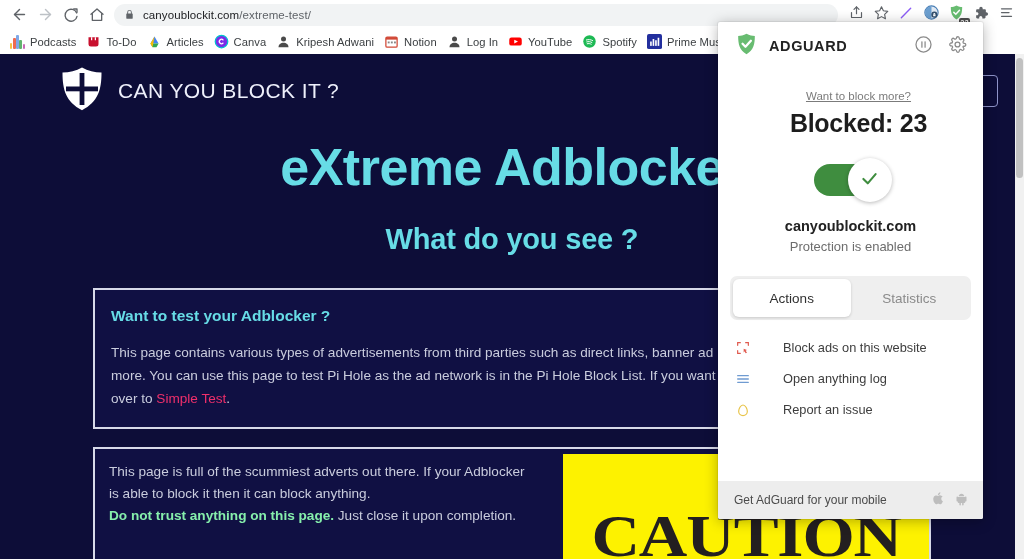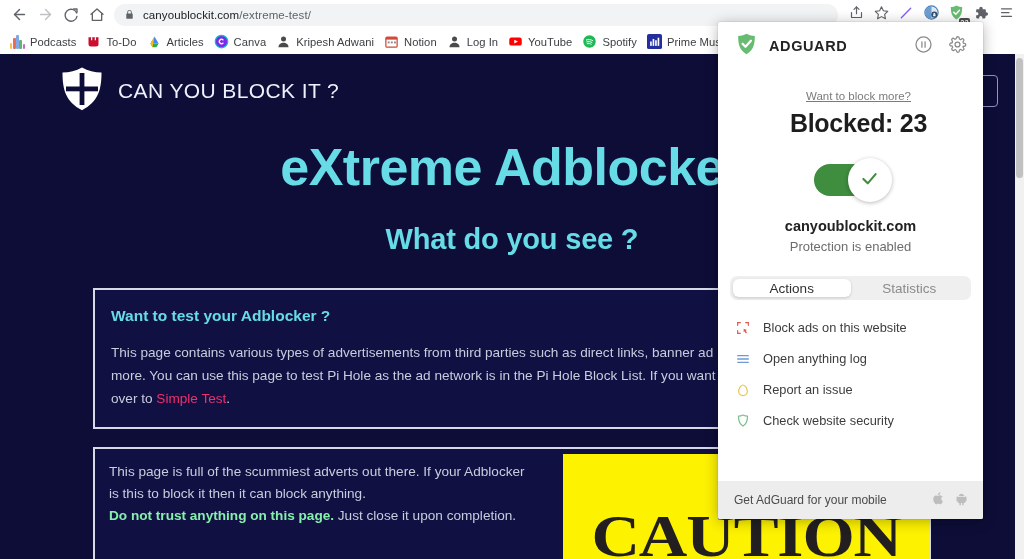--- a/index.html
+++ b/index.html
@@ -149,34 +149,34 @@
     position: absolute; right: -4px; top: -6px; width: 44px; height: 44px;
     background: #fff; border-radius: 50%;
     box-shadow: 0 1px 4px rgba(0,0,0,.28);
     display: flex; align-items: center; justify-content: center;
   }
   .site-name { text-align: center; font-size: 14.5px; font-weight: 700; color: #222; margin-top: 22px; }
   .site-status { text-align: center; font-size: 13px; color: #6d6d6d; margin-top: 5px; }
 
   .segmented {
     margin: 22px 12px 0 12px; background: #efefef; border-radius: 7px;
-    display: flex; padding: 3px; height: 24px;
+    display: flex; padding: 3px; height: 44px;
   }
   .seg {
     flex: 1; display: flex; align-items: center; justify-content: center;
     font-size: 13.5px; color: #8a8a8a; border-radius: 6px;
   }
   .seg.active {
     background: #ffffff; color: #303030;
     box-shadow: 0 1px 3px rgba(0,0,0,.16);
   }
 
   .actions { margin-top: 12px; flex: 1; }
   .action-row {
-    display: flex; align-items: center; height: 31px; padding: 0 16px; gap: 12px;
+    display: flex; align-items: center; height: 31px; padding: 0 16px; gap: 32px;
   }
   .action-row .ai { width: 17px; height: 17px; display: flex; align-items: center; justify-content: center; flex: none; }
   .action-row .al { font-size: 12.8px; color: #3d3d3d; }
 
   .pop-foot {
     background: #ededed; height: 38px; display: flex; align-items: center;
     padding: 0 14px 0 16px; gap: 8px;
   }
   .pop-foot .fl { flex: 1; font-size: 12px; color: #4b4b4b; }
 
@@ -450,21 +450,21 @@
     </div>
 
     <div class="panel">
       <h3>Want to test your Adblocker ?</h3>
       <p><span>This page contains various types of advertisements from third parties such as direct links, banner ad</span><br><span>more. You can use this page to test Pi Hole as the ad network is in the Pi Hole Block List. If you want</span><br><span>over to </span><a href="#">Simple Test</a><span>.</span></p>
     </div>
 
     <div class="lower">
       <div class="lower-text">
         <p>This page is full of the scummiest adverts out there. If your Adblocker</p>
-        <p>is this to block it then it can block anything.</p>
+        <p>is able to block it then it can block anything.</p>
         <p><span class="warn">Do not trust anything on this page.</span><span> Just close it upon completion.</span></p>
       </div>
       <div class="ad-caution">
         <span>CAUTION</span>
       </div>
     </div>
   </div>
 
   <div class="scrollbar-track"></div>
   <div class="scrollbar-thumb"></div>
@@ -545,28 +545,20 @@
         </span>
         <span class="al">Open anything log</span>
       </div>
       <div class="action-row">
         <span class="ai">
           <svg width="16" height="16" viewBox="0 0 24 24" fill="none" stroke="#e8c44a" stroke-width="1.8" stroke-linejoin="round">
               <path d="M12 20.5c3.6 0 6.5-2.9 6.5-6.5S15.6 4.5 12 4.5 5.5 10.4 5.5 14s2.9 6.5 6.5 6.5z"></path>
             </svg>
         </span>
         <span class="al">Report an issue</span>
-      </div>
-      <div class="action-row">
-        <span class="ai">
-          <svg width="16" height="16" viewBox="0 0 24 24" fill="none" stroke="#7fbf8f" stroke-width="1.8" stroke-linejoin="round">
-              <path d="M12 3c2.4 1.2 4.7 1.8 6.8 1.8 0 6.6-.9 11.2-6.8 14.8C6.1 16 5.2 11.4 5.2 4.8 7.3 4.8 9.6 4.2 12 3z"></path>
-            </svg>
-        </span>
-        <span class="al">Check website security</span>
       </div>
     </div>
 
     <div class="pop-foot">
       <span class="fl">Get AdGuard for your mobile</span>
       <span>
         <svg width="15" height="15" viewBox="0 0 24 24" fill="#bdbdbd">
             <path d="M16.4 12.5c0-2.4 2-3.6 2.1-3.6-1.1-1.7-2.9-1.9-3.5-1.9-1.5-.2-2.9.9-3.6.9s-1.9-.9-3.1-.8c-1.6 0-3.1.9-3.9 2.3-1.7 2.9-.4 7.2 1.2 9.5.8 1.2 1.7 2.5 3 2.4 1.2 0 1.6-.8 3.1-.8s1.9.8 3.1.8 2.1-1.2 2.9-2.3c.9-1.3 1.3-2.6 1.3-2.6s-2.5-1-2.6-3.9zM14 5.2c.7-.8 1.1-2 1-3.2-1 0-2.2.7-2.9 1.5-.6.7-1.2 1.9-1 3.1 1.1.1 2.2-.6 2.9-1.4z"></path>
           </svg>
       </span>

